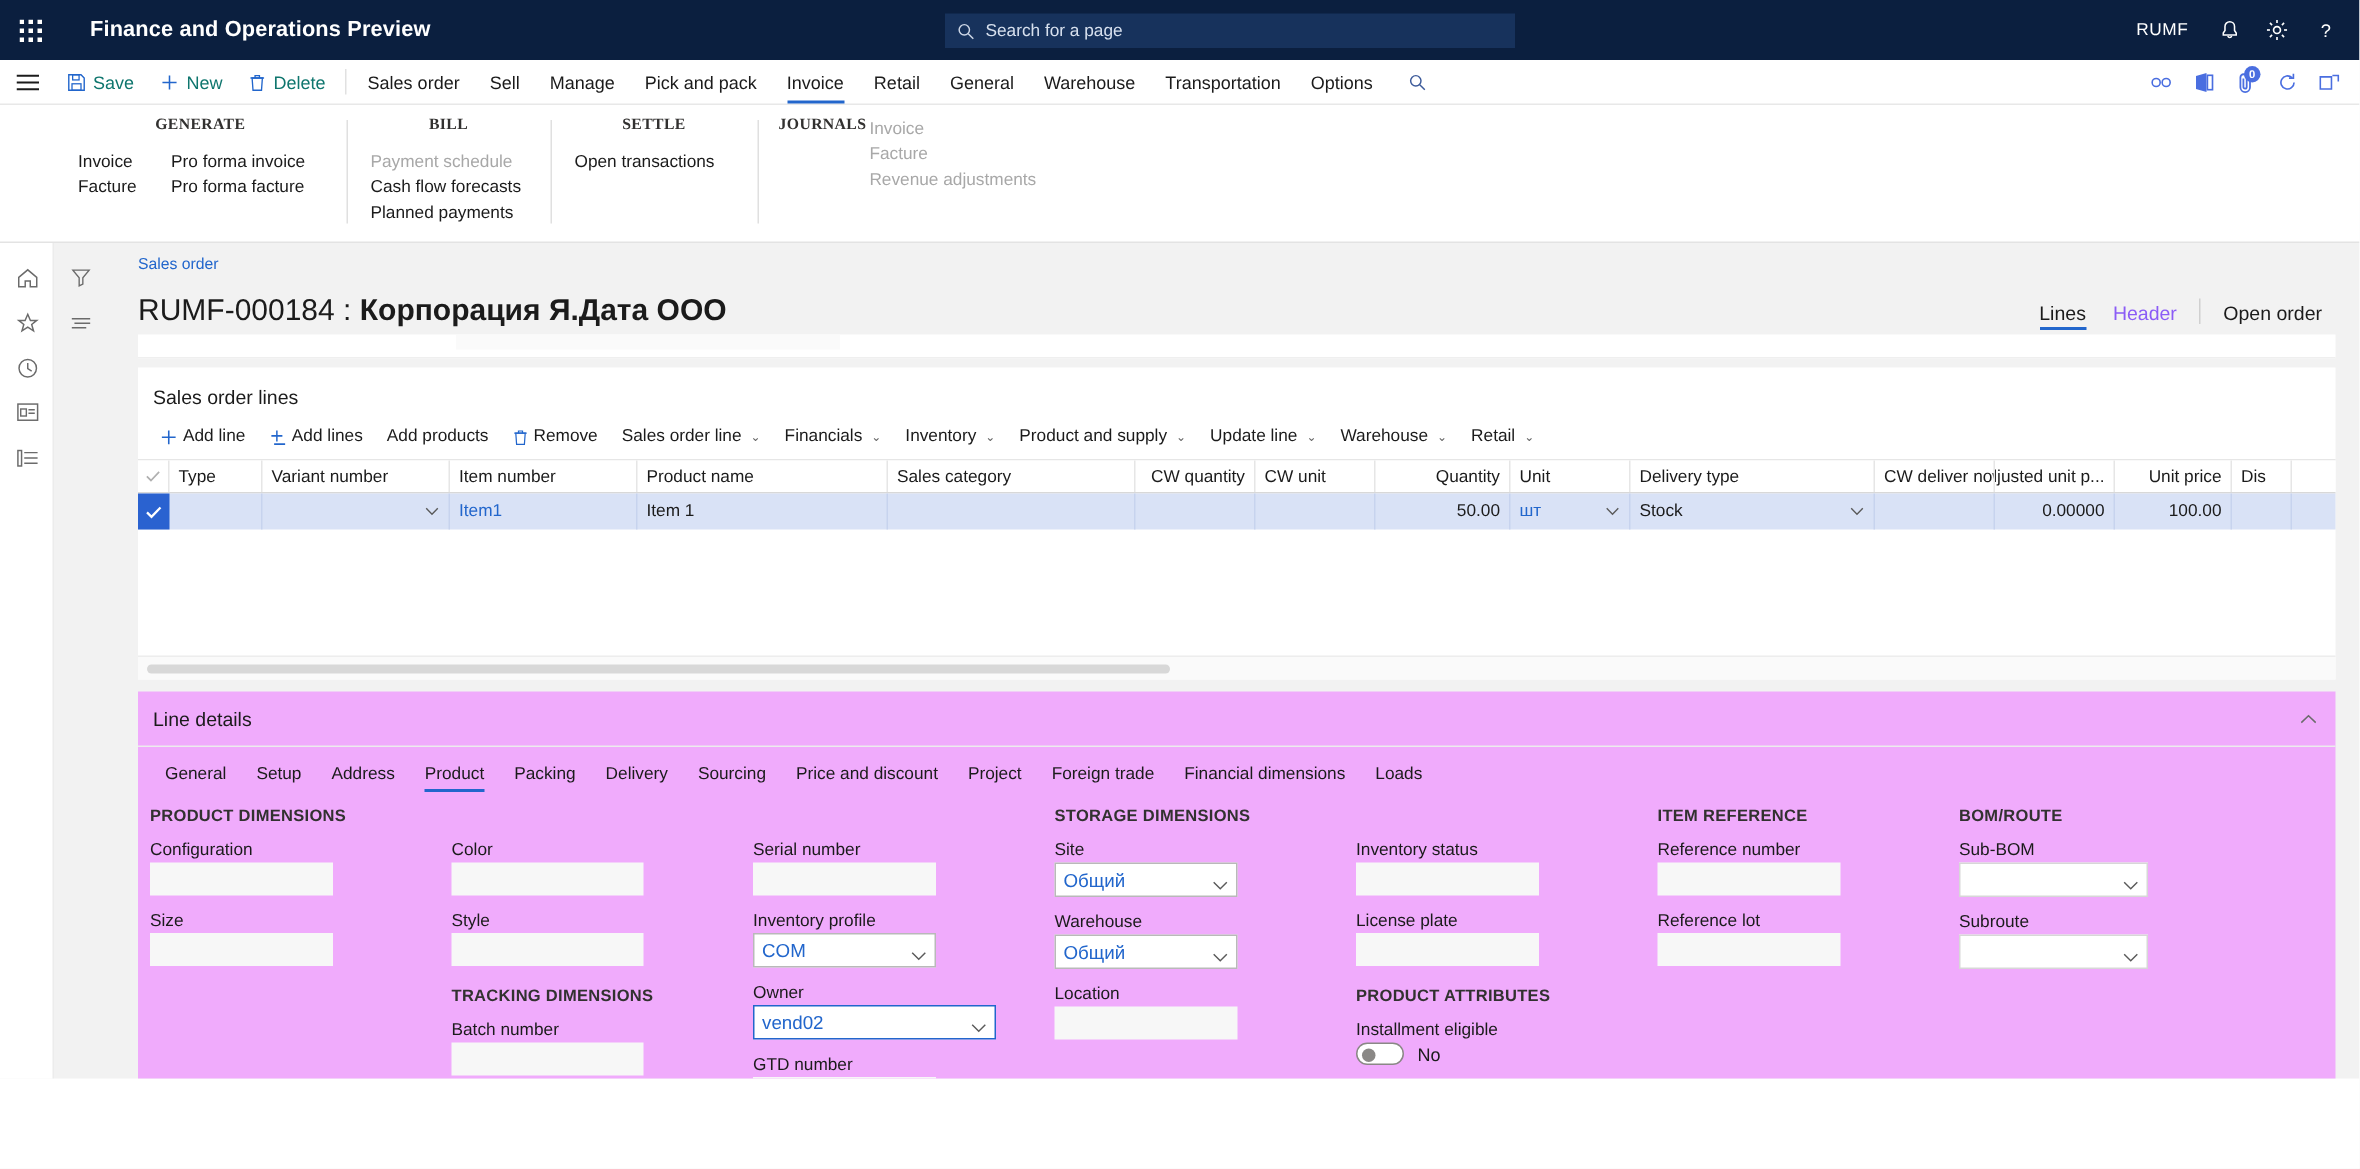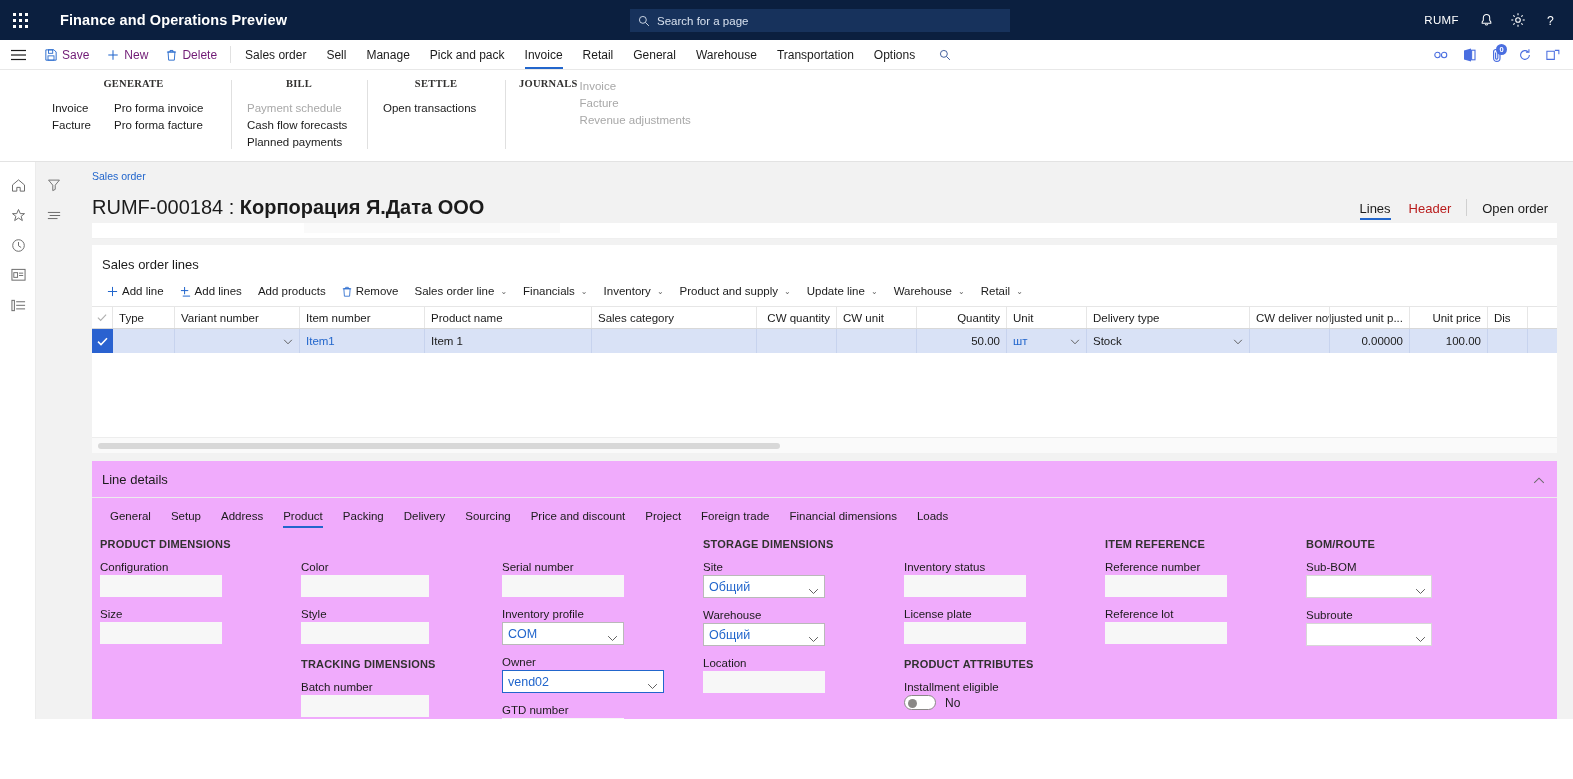--- a/index.html
+++ b/index.html
@@ -31,21 +31,21 @@
   .tr-ico { width: 30px; height: 40px; display: flex; align-items: center; justify-content: center; cursor: pointer; }
 
   
   .cmdbar {
     height: 30px; background: #ffffff; border-bottom: 1px solid #e8e8e8;
     display: flex; align-items: stretch; position: relative;
   }
   .hamburger { width: 36px; display: flex; align-items: center; justify-content: center; cursor: pointer; }
   .cmd-item {
     display: flex; align-items: center; padding: 0 9px; font-size: 12px;
-    color: #701a75; cursor: pointer; white-space: nowrap; gap: 5px;
+    color: #0f766e; cursor: pointer; white-space: nowrap; gap: 5px;
   }
   .cmd-sep { width: 1px; background: #e1e1e1; margin: 6px 4px; }
   .tab-item {
     display: flex; align-items: center; padding: 0 10px; font-size: 12px;
     color: #1b1b1b; cursor: pointer; white-space: nowrap; position: relative;
   }
   .tab-item.active::after {
     content: ""; position: absolute; left: 10px; right: 10px; bottom: 0;
     height: 2px; background: #2266cc;
   }
@@ -80,21 +80,21 @@
   .rail-ico { width: 36px; height: 30px; display: flex; align-items: center; justify-content: center; cursor: pointer; }
   .rail2-ico { width: 36px; height: 30px; display: flex; align-items: center; justify-content: center; cursor: pointer; }
 
   .content { flex: 1; overflow: hidden; position: relative; }
 
   .crumb { font-size: 10.5px; color: #2266cc; padding: 8px 0 1px 56px; cursor: pointer; }
   .pagehead { display: flex; align-items: flex-end; padding: 0 16px 0 56px; height: 36px; }
   .pagetitle { font-size: 20px; font-weight: 300; color: #1b1b1b; }
   .pagetitle b { font-weight: bold; }
   .pagetabs { margin-left: auto; display: flex; align-items: flex-end; gap: 0; padding-bottom: 3px; }
-  .ptab { font-size: 13px; color: #b91c1c; padding: 0 9px; cursor: pointer; position: relative; }
+  .ptab { font-size: 13px; color: #8b5cf6; padding: 0 9px; cursor: pointer; position: relative; }
   .ptab.active { color: #1b1b1b; }
   .ptab.active::after {
     content: ""; position: absolute; left: 9px; right: 9px; bottom: -4px; height: 2px; background: #2266cc;
   }
   .ptab-sep { width: 1px; height: 17px; background: #d0d0d0; margin: 0 6px; }
   .ptab-open { font-size: 13px; color: #1b1b1b; padding: 0 9px; cursor: pointer; }
 
   
   .ghostcard {
     margin: 4px 16px 0 56px; background: #fff; height: 16px;

